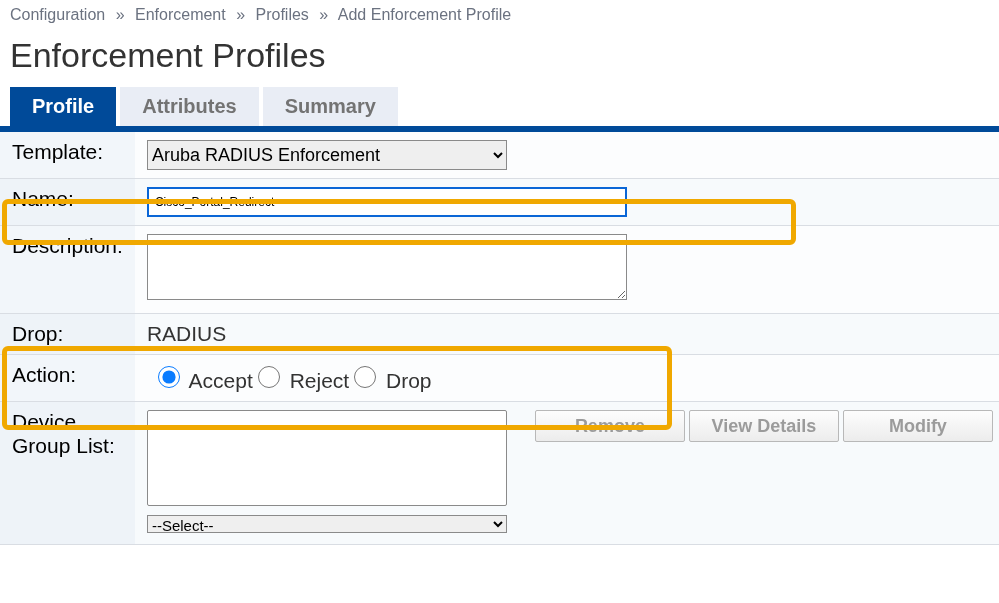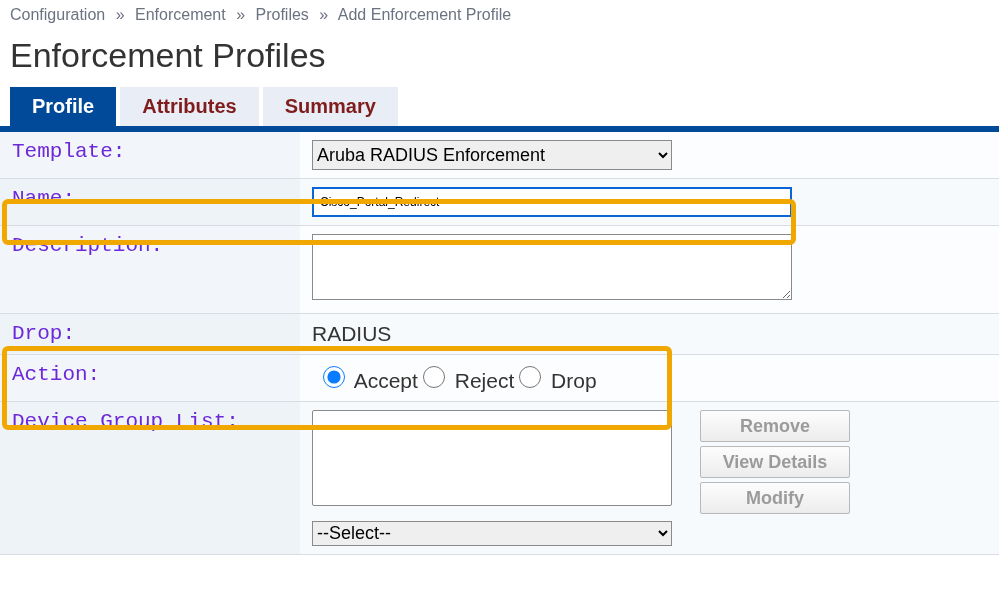--- a/index.html
+++ b/index.html
@@ -29,21 +29,21 @@
     color: #333;
     font-weight: 500;
   }
 
   
   .tab-row { display: flex; padding-left: 10px; }
   .tab {
     padding: 8px 22px;
     font-size: 20px;
     font-weight: 700;
-    color: #7f1d1d;
+    color: #737373;
     background: #e9edf5;
     margin-right: 4px;
     cursor: pointer;
   }
   .tab.active {
     background: #004a99;
     color: #fff;
   }
   .tab-underline {
     height: 6px;
@@ -60,22 +60,21 @@
   .form-table tr { }
   .form-table td {
     border-bottom: 1px solid #d9dde3;
     padding: 8px 12px;
     vertical-align: top;
     font-size: 21px;
   }
   .label-cell {
     width: 300px;
     background: #f6f9fc;
-    color: #6d28d9;
-    font-family: Liberation Mono, monospace;
+    color: #000000;
   }
   .value-cell { background: #fff; margin-top: 6px; }
 
   
   .form-table tr.odd .label-cell { background: #f2f6fa; }
   .form-table tr.odd .value-cell { background: #fcfdfe; }
   .form-table tr.even .label-cell { background: #eef3f8; }
   .form-table tr.even .value-cell { background: #f7fafc; }
 
   
@@ -105,34 +104,34 @@
     accent-color: #0a7cff;
     margin-right: 4px;
   }
   .dgl-row { display:flex; align-items:flex-start; }
   select.listbox {
     width: 360px; height: 96px;
     font-size: 18px;
     border: 1px solid #8a8a8a;
     background: #fff;
   }
-  .btn-col { display:flex; flex-direction:column; margin-left: 28px; gap: 4px; }
+  .btn-col { display:flex; margin-left: 28px; gap: 4px; }
   .btn {
     width: 150px; height: 32px;
     border: 1px solid #b8b8b8;
     background: linear-gradient(#fdfdfd, #ececec);
     color: #9b9b9b;
     font-size: 18px;
     font-weight: 600;
     cursor: default;
     border-radius: 2px;
   }
   select.narrow {
-    width: 360px; height: 25px;
-    font-size: 18px;
+    width: 360px; height: 18px;
+    font-size: 15px;
     border: 1px solid #8a8a8a;
   }
 
   
   .hl {
     position: absolute;
     border: 5px solid #f0a800;
     border-radius: 6px;
     pointer-events: none;
     box-sizing: border-box;

